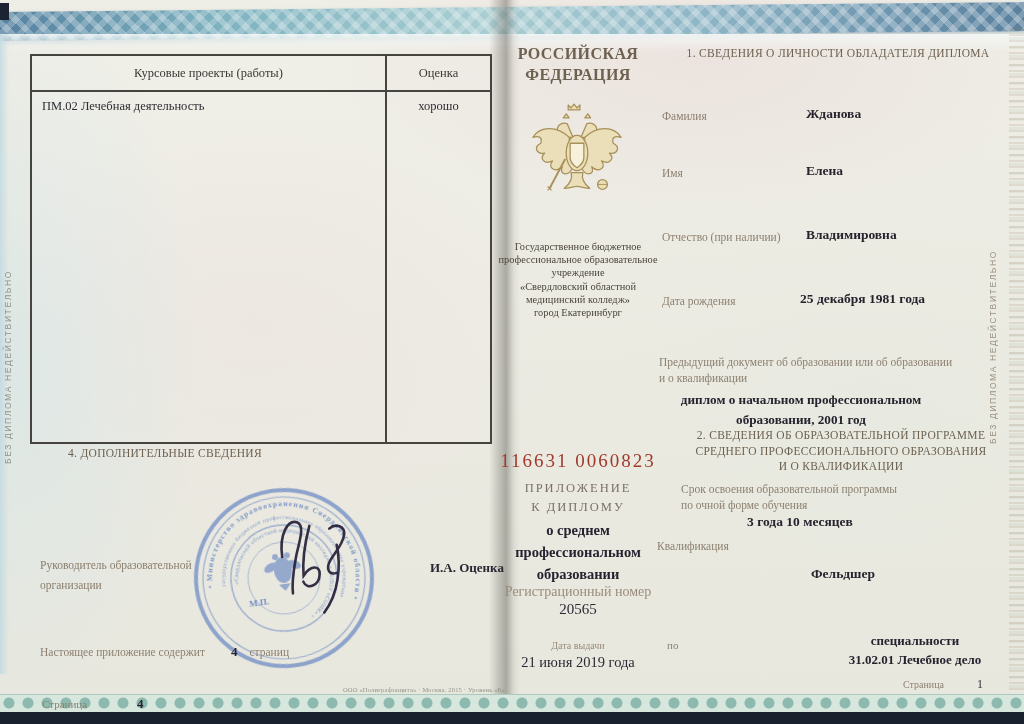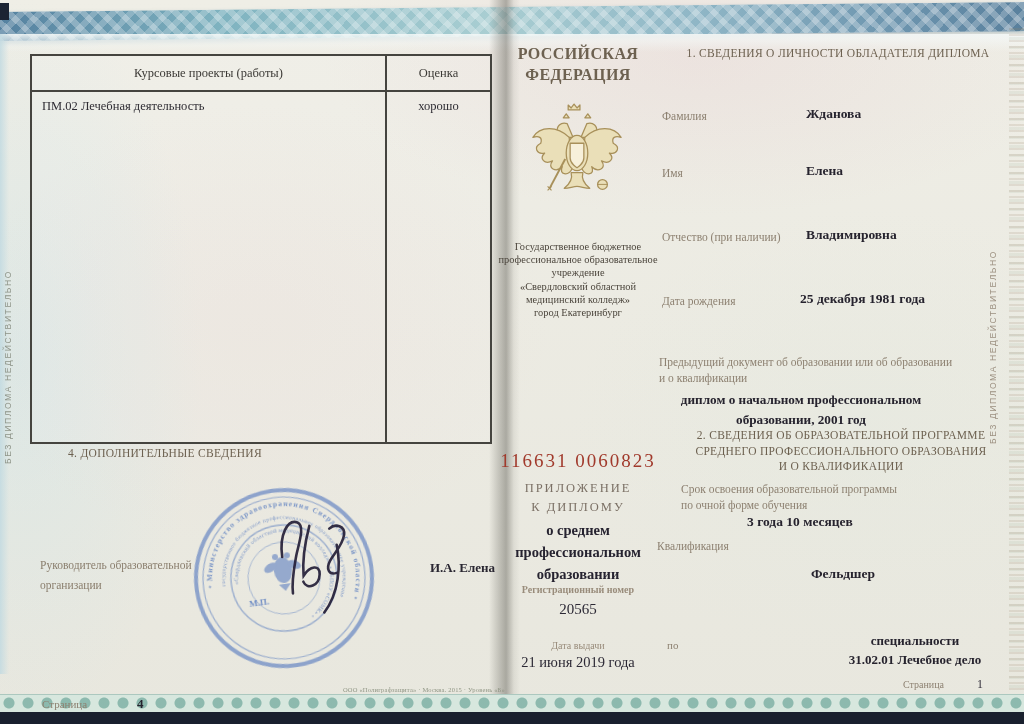--- a/index.html
+++ b/index.html
@@ -70,21 +70,21 @@
   .stamp-wrap svg{filter:blur(.3px);}
   .sig-wrap{left:252px;top:498px;width:120px;height:132px;transform:rotate(2deg);}
   
   .ccol{left:498px;width:160px;text-align:center;}
   .country{top:44px;font-size:16px;font-weight:600;color:#6d6150;letter-spacing:.4px;line-height:1.3;}
   .eagle{left:528px;top:97px;width:98px;height:118px;}
   .institution{top:240px;font-size:10.4px;color:#4c463d;line-height:1.27;}
   .serial{top:450px;font-size:19px;font-weight:400;color:#a13a2c;letter-spacing:2px;white-space:nowrap;}
   .doc-title{top:479px;font-size:12.5px;color:#7b7065;letter-spacing:2px;line-height:1.55;}
   .doc-subtitle{top:520px;font-size:14.5px;font-weight:700;color:#262330;line-height:1.5;}
-  .reg-label{top:584px;font-size:10px;color:#998c7b;font-weight:bold;}
+  .reg-label{top:584px;font-size:14px;color:#998c7b;}
   .reg-number{top:601px;font-size:15px;color:#2c2935;}
   .issue-label{top:640px;font-size:10px;color:#998c7b;}
   .issue-date{top:654px;font-size:14.5px;color:#2c2935;white-space:nowrap;}
   
   .s1-title{left:660px;top:46px;width:356px;}
   .row-label{left:662px;}
   .row-value{left:806px;white-space:nowrap;}
   .prev-label{left:659px;top:354px;width:358px;line-height:1.4;}
   .prev-value{left:636px;top:390px;width:330px;text-align:center;font-size:13.2px;font-weight:700;color:#26232e;line-height:1.5;}
   .s2-title{left:659px;top:428px;width:364px;}
@@ -158,22 +158,25 @@
         <path d="M30,60 C26,38 34,22 44,25 C52,28 46,46 44,58 C42,72 40,84 42,96"></path>
         <path d="M56,28 C52,46 50,62 52,78 C58,68 68,66 68,76 C68,88 56,92 52,84"></path>
         <path d="M76,30 C82,24 92,27 91,36 C90,46 82,54 78,62 C74,70 77,77 85,74"></path>
         <path d="M84,46 C89,66 88,94 74,114"></path>
       </g>
     </svg>
   </div>
 
   <div class="abs head-role pre">Руководитель образовательной
 организации</div>
-  <div class="abs head-name">И.А. Елена</div>
-
+  <div class="abs head-name">И.А. Оценка</div>
+
+  <div class="abs contains-note">
+    <span>Настоящее приложение содержит</span><span class="cnt">4</span><span class="sfx">страниц</span>
+  </div>
 
   <div class="abs pagerow-l">
     <span>Страница</span><span class="num">4</span>
   </div>
 
   <div class="abs print-credit">ООО «Полиграфзащита» · Москва. 2015 · Уровень «Б»</div>
 
   <div class="abs ccol country pre">РОССИЙСКАЯ
 ФЕДЕРАЦИЯ</div>
 

